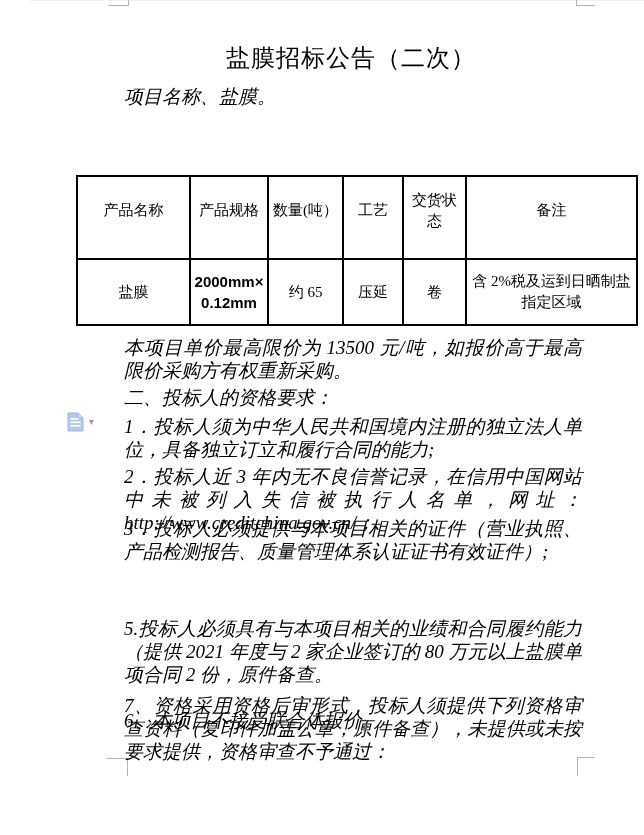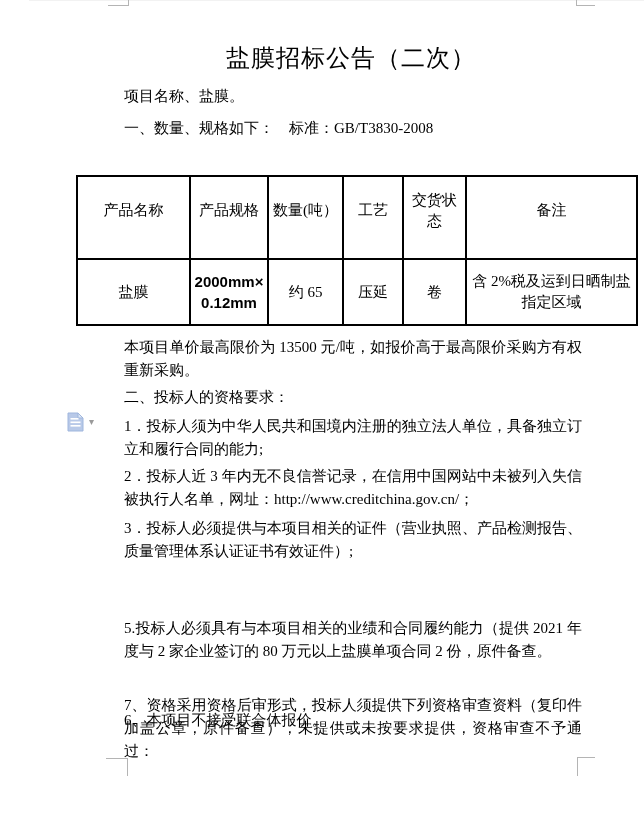--- a/index.html
+++ b/index.html
@@ -40,23 +40,24 @@
     width: 644px;
     text-align: center;
     font-size: 24px;
     letter-spacing: 1px;
     white-space: nowrap;
   }
   .para {
     position: absolute;
     left: 95px;
     width: 458px;
-    font-size: 15px;
+    font-size: 19px;
     line-height: 23px;
     text-align: justify;
+    font-style: italic;
   }
   .p-project  { top: 85px;  }
   .p-spec     { top: 117px; }
   .p-price    { top: 336px; }
   .p-sec2     { top: 386px; }
   .p-req1     { top: 415px; }
   .p-req2     { top: 465px; }
   .p-req3     { top: 517px; }
   .p-req4     { top: 567px; }
   .p-req5     { top: 617px; }
@@ -113,21 +114,20 @@
   <div class="top-edge"></div>
 
   <div class="crop crop-top-left"></div>
   <div class="crop crop-top-right"></div>
   <div class="crop crop-bottom-left"></div>
   <div class="crop crop-bottom-right"></div>
 
   <div class="doc-title">盐膜招标公告（二次）</div>
 
   <div class="para p-project">项目名称、盐膜。</div>
-  <div class="para p-spec">一、数量、规格如下：　标准：GB/T3830-2008</div>
 
   <table class="spec-table">
     <colgroup>
       <col style="width:113px">
         <col style="width:78px">
         <col style="width:75px">
       <col style="width:60px">
         <col style="width:63px">
         <col style="width:171px">
     </colgroup>

